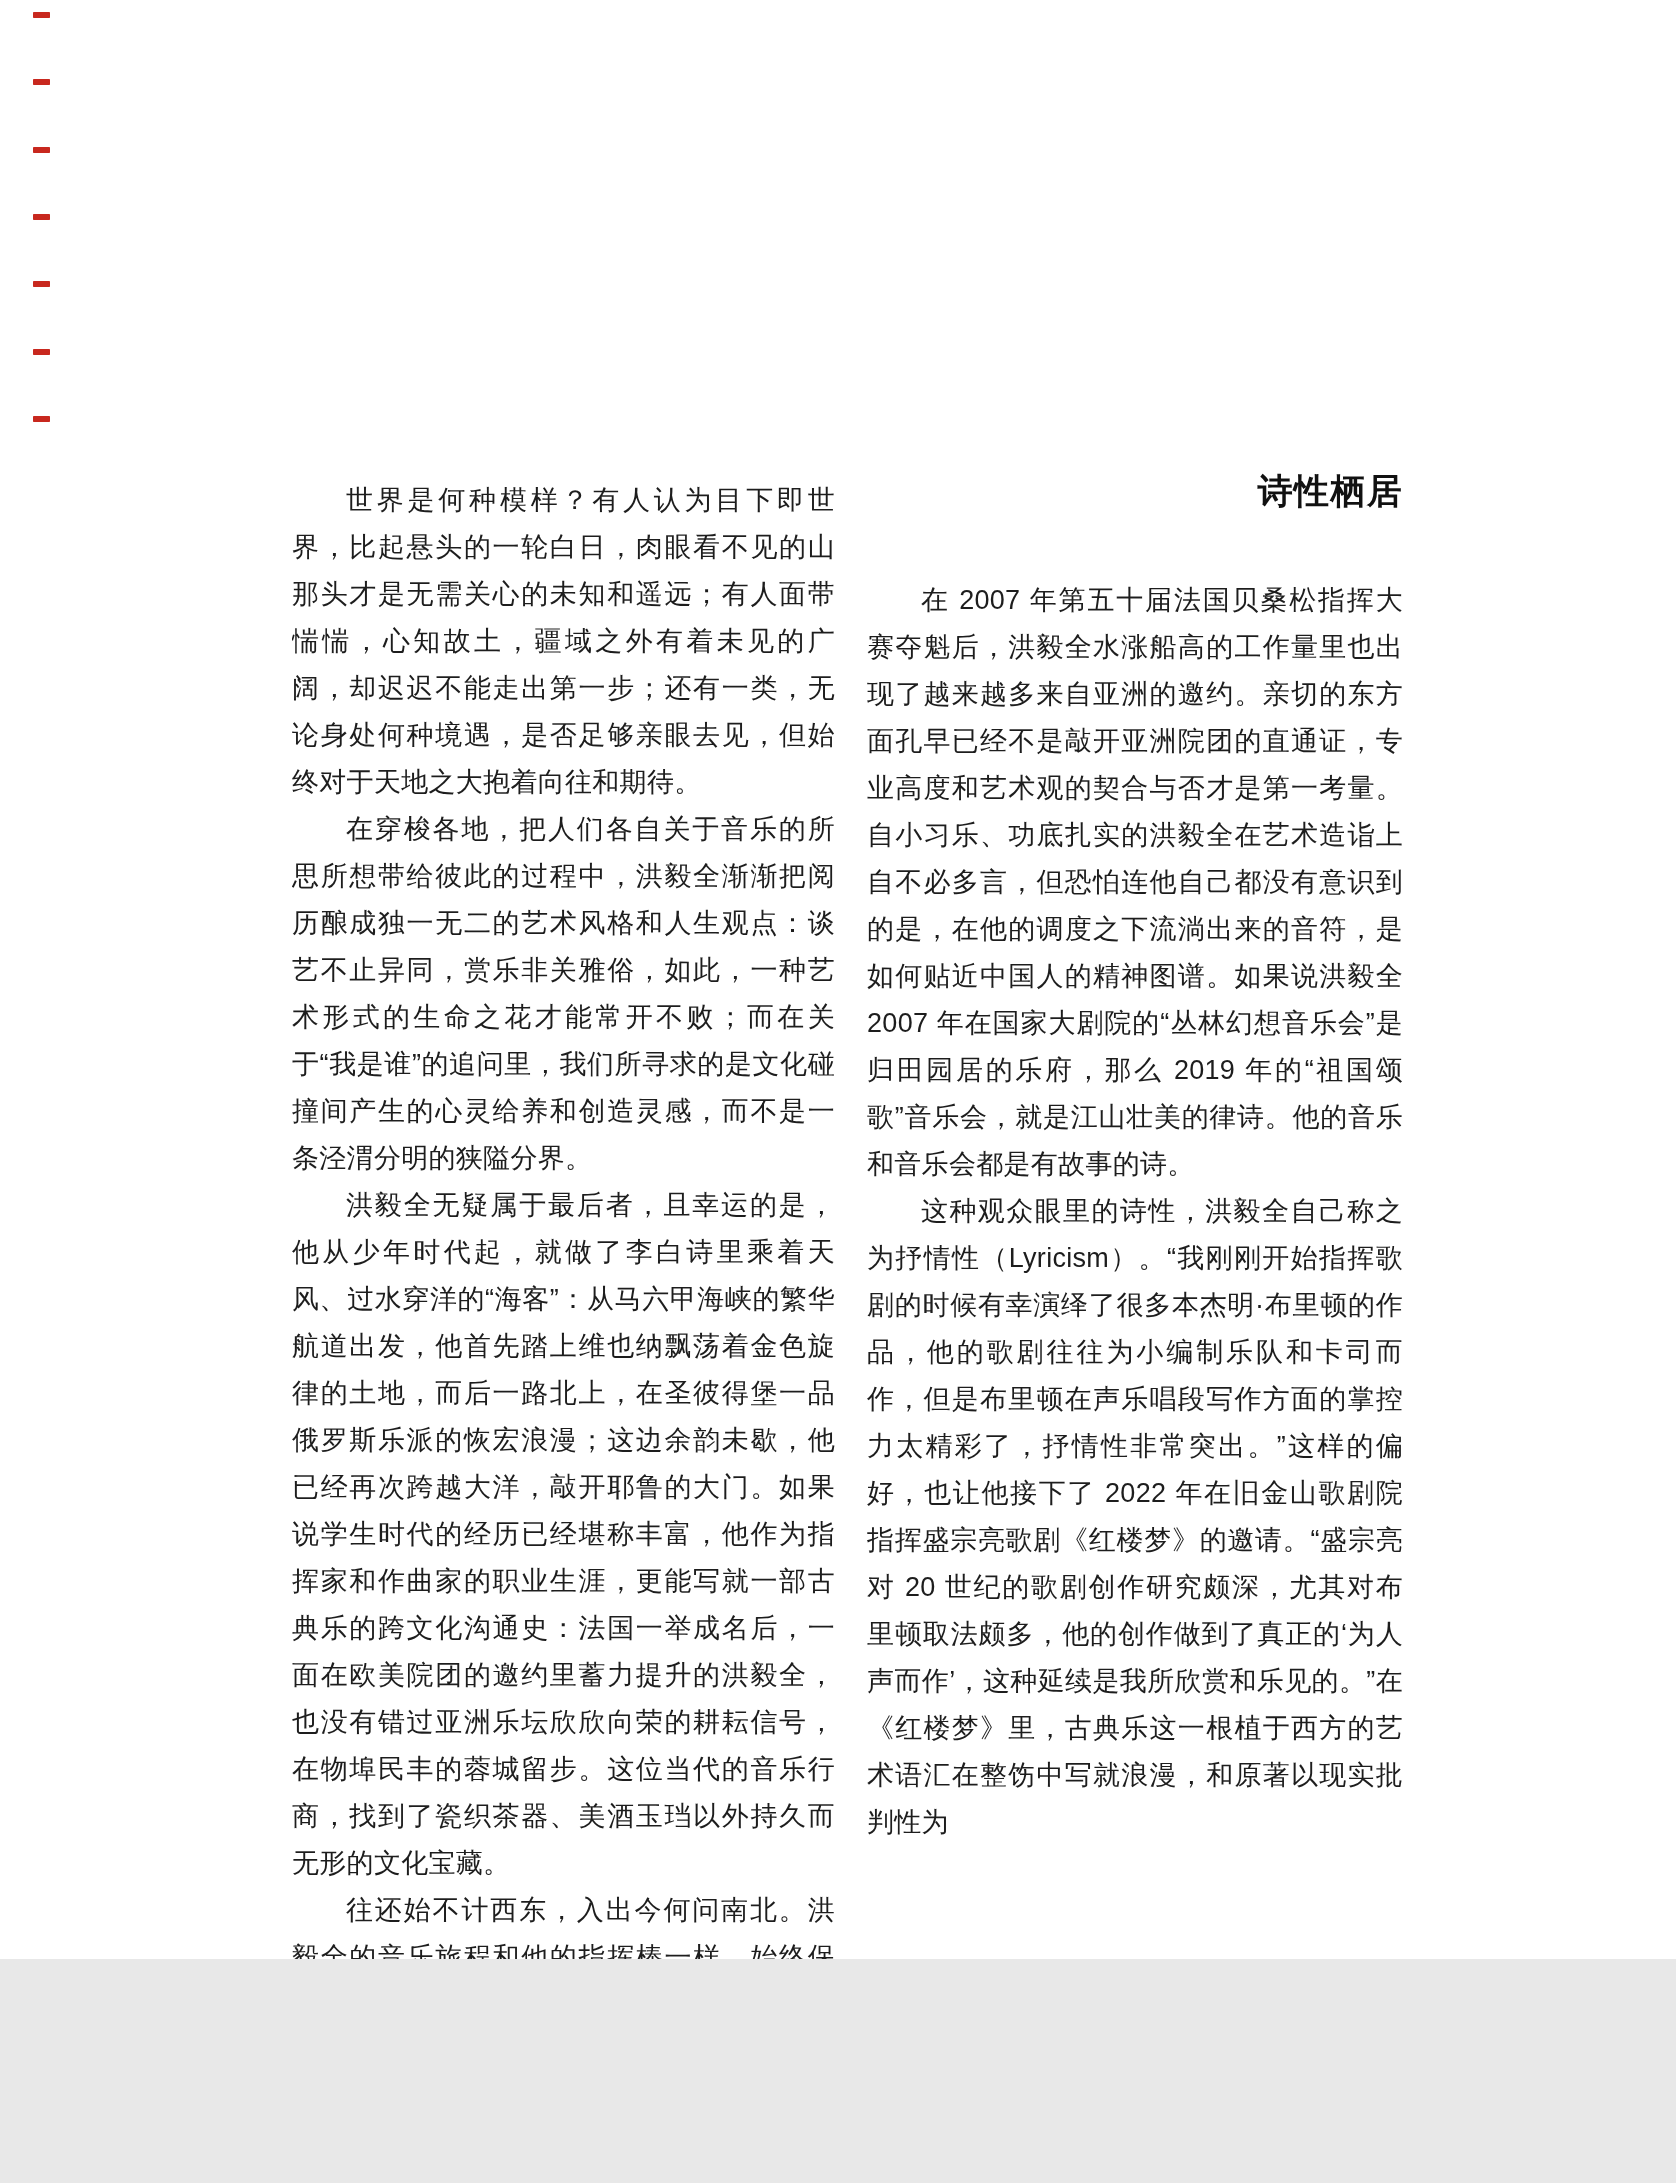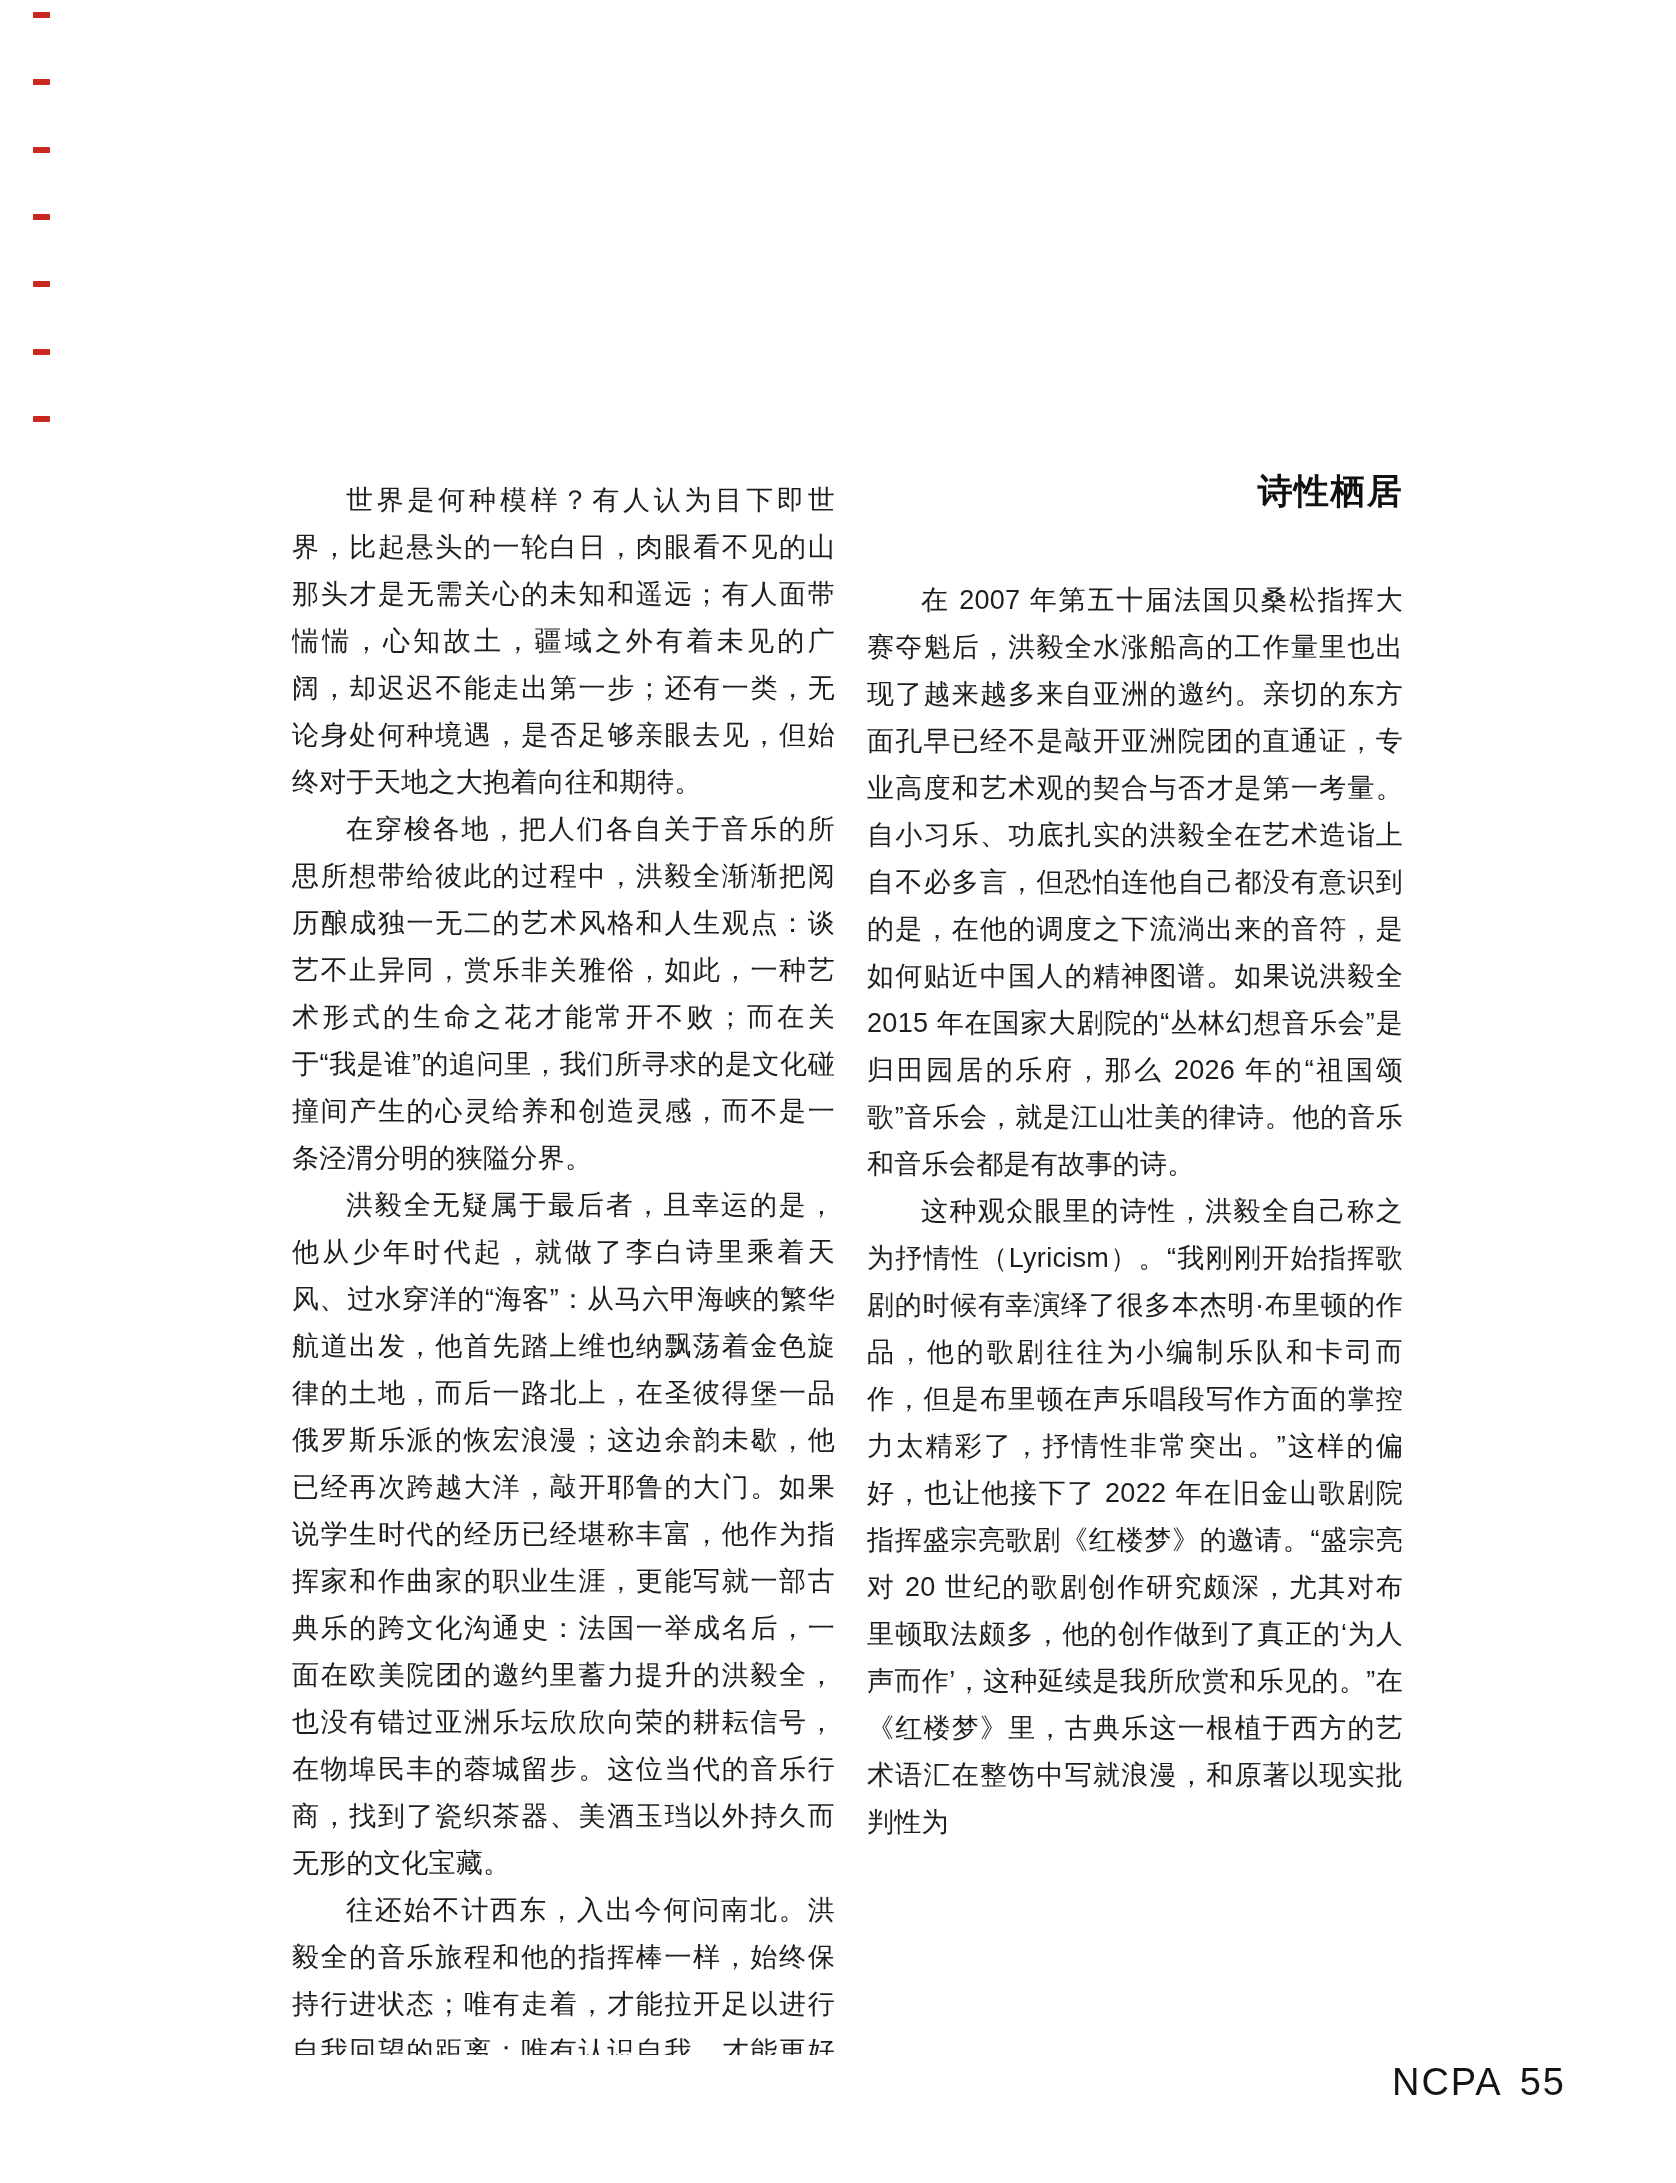--- a/index.html
+++ b/index.html
@@ -1,19 +1,19 @@
 <!DOCTYPE html>
 <html style="font-size:10.6px"><head>
 <meta charset="utf-8">
 <style>
   html, body { margin: 0; padding: 0; background: #e8e8e8; }
   .page {
     position: relative;
     width: 1676px;
-    height: 2183px;
+    height: 1959px;
     background: #ffffff;
     overflow: hidden;
     font-family: "Liberation Sans", "DejaVu Sans", sans-serif;
     color: #1d1d1d;
   }
   .column {
     position: absolute;
     overflow: hidden;
     font-size: 27px;
     line-height: 47px;
@@ -83,21 +83,21 @@
   <section class="column col-left">
     <p>世界是何种模样？有人认为目下即世界，比起悬头的一轮白日，肉眼看不见的山那头才是无需关心的未知和遥远；有人面带惴惴，心知故土，疆域之外有着未见的广阔，却迟迟不能走出第一步；还有一类，无论身处何种境遇，是否足够亲眼去见，但始终对于天地之大抱着向往和期待。</p>
     <p>在穿梭各地，把人们各自关于音乐的所思所想带给彼此的过程中，洪毅全渐渐把阅历酿成独一无二的艺术风格和人生观点：谈艺不止异同，赏乐非关雅俗，如此，一种艺术形式的生命之花才能常开不败；而在关于“我是谁”的追问里，我们所寻求的是文化碰撞间产生的心灵给养和创造灵感，而不是一条泾渭分明的狭隘分界。</p>
     <p>洪毅全无疑属于最后者，且幸运的是，他从少年时代起，就做了李白诗里乘着天风、过水穿洋的“海客”：从马六甲海峡的繁华航道出发，他首先踏上维也纳飘荡着金色旋律的土地，而后一路北上，在圣彼得堡一品俄罗斯乐派的恢宏浪漫；这边余韵未歇，他已经再次跨越大洋，敲开耶鲁的大门。如果说学生时代的经历已经堪称丰富，他作为指挥家和作曲家的职业生涯，更能写就一部古典乐的跨文化沟通史：法国一举成名后，一面在欧美院团的邀约里蓄力提升的洪毅全，也没有错过亚洲乐坛欣欣向荣的耕耘信号，在物埠民丰的蓉城留步。这位当代的音乐行商，找到了瓷织茶器、美酒玉珰以外持久而无形的文化宝藏。</p>
     <p>往还始不计西东，入出今何问南北。洪毅全的音乐旅程和他的指挥棒一样，始终保持行进状态；唯有走着，才能拉开足以进行自我回望的距离；唯有认识自我，才能更好地在这大千世界里恣意飞翔。</p>
 
   </section>
 
   <section class="column col-right">
     <h2 class="section-heading">诗性栖居</h2>
-    <p>在 2007 年第五十届法国贝桑松指挥大赛夺魁后，洪毅全水涨船高的工作量里也出现了越来越多来自亚洲的邀约。亲切的东方面孔早已经不是敲开亚洲院团的直通证，专业高度和艺术观的契合与否才是第一考量。自小习乐、功底扎实的洪毅全在艺术造诣上自不必多言，但恐怕连他自己都没有意识到的是，在他的调度之下流淌出来的音符，是如何贴近中国人的精神图谱。如果说洪毅全 2015 年在国家大剧院的“丛林幻想音乐会”是归田园居的乐府，那么 2026 年的“祖国颂歌”音乐会，就是江山壮美的律诗。他的音乐和音乐会都是有故事的诗。</p>
+    <p>在 2007 年第五十届法国贝桑松指挥大赛夺魁后，洪毅全水涨船高的工作量里也出现了越来越多来自亚洲的邀约。亲切的东方面孔早已经不是敲开亚洲院团的直通证，专业高度和艺术观的契合与否才是第一考量。自小习乐、功底扎实的洪毅全在艺术造诣上自不必多言，但恐怕连他自己都没有意识到的是，在他的调度之下流淌出来的音符，是如何贴近中国人的精神图谱。如果说洪毅全 2007 年在国家大剧院的“丛林幻想音乐会”是归田园居的乐府，那么 2019 年的“祖国颂歌”音乐会，就是江山壮美的律诗。他的音乐和音乐会都是有故事的诗。</p>
     <p>这种观众眼里的诗性，洪毅全自己称之为抒情性（Lyricism）。“我刚刚开始指挥歌剧的时候有幸演绎了很多本杰明·布里顿的作品，他的歌剧往往为小编制乐队和卡司而作，但是布里顿在声乐唱段写作方面的掌控力太精彩了，抒情性非常突出。”这样的偏好，也让他接下了 2022 年在旧金山歌剧院指挥盛宗亮歌剧《红楼梦》的邀请。“盛宗亮对 20 世纪的歌剧创作研究颇深，尤其对布里顿取法颇多，他的创作做到了真正的‘为人声而作’，这种延续是我所欣赏和乐见的。”在《红楼梦》里，古典乐这一根植于西方的艺术语汇在整饬中写就浪漫，和原著以现实批判性为</p>
   </section>
 
   <footer class="page-footer">
     <span class="brand">NCPA</span><span>55</span>
   </footer>
 
 </div>
 
 

